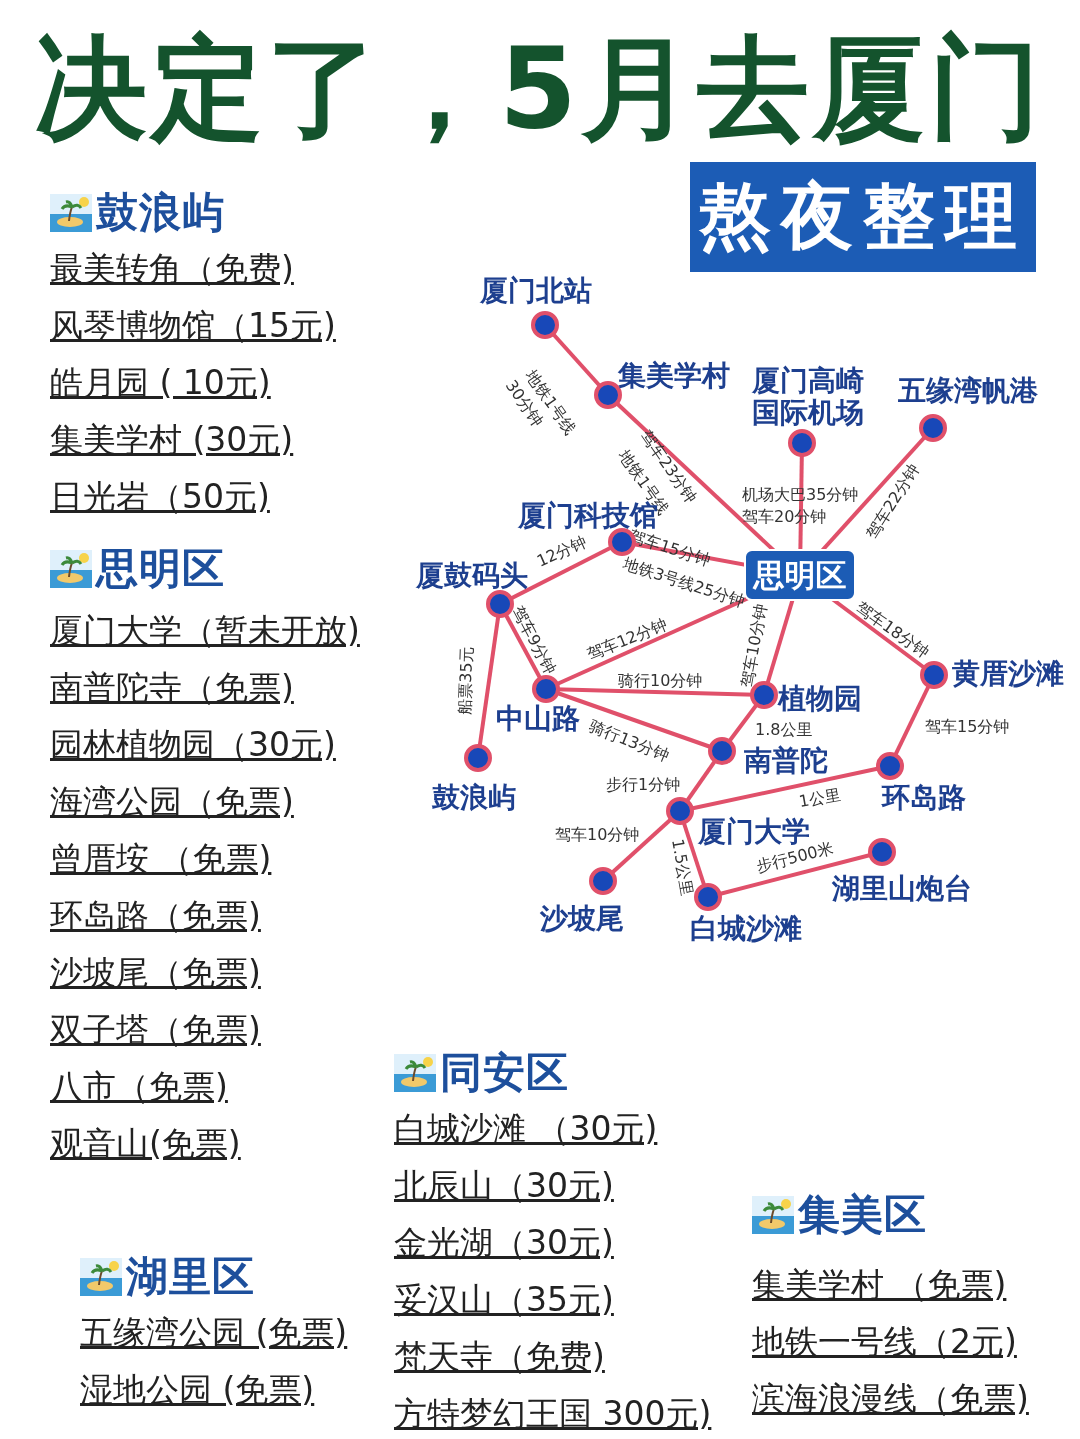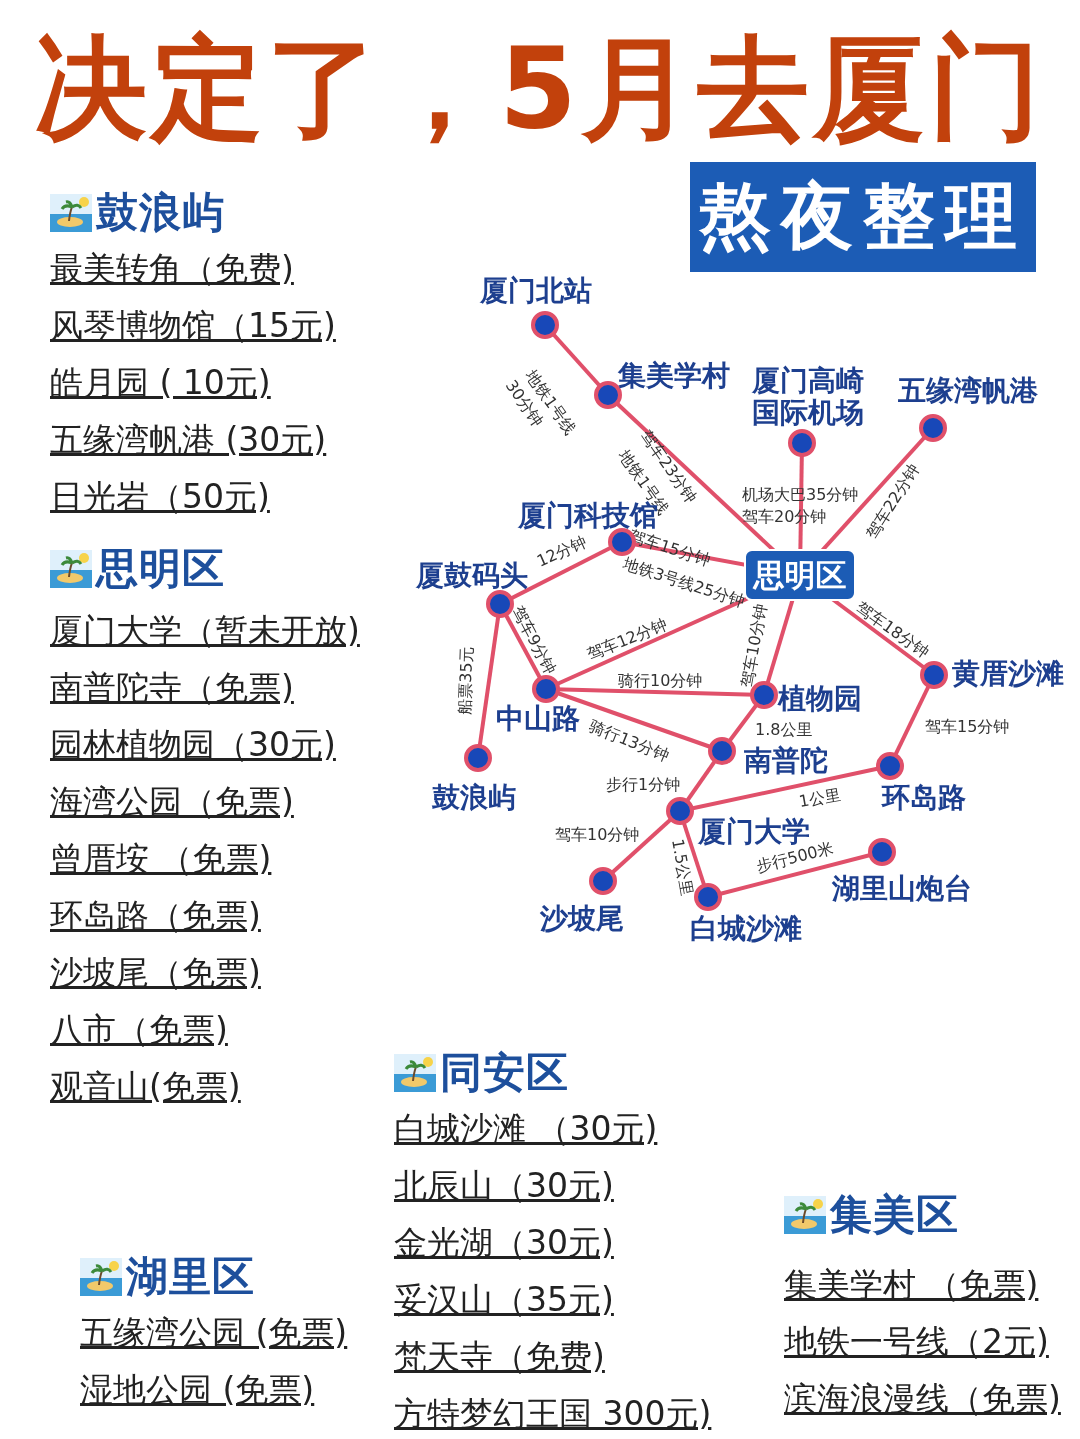--- a/index.html
+++ b/index.html
@@ -1,19 +1,19 @@
 <!DOCTYPE html>
 <html><head>
 <meta charset="utf-8">
 <style>
   html, body { margin: 0; padding: 0; background: #ffffff; }
   body { width: 1080px; height: 1439px; position: relative; overflow: hidden;
          font-family: "DejaVu Sans", "Liberation Sans", sans-serif; color: #222; }
   .title { position: absolute; left: 0; top: 18px; width: 1080px; text-align: center;
-           font-size: 112px; font-weight: bold; letter-spacing: 4px; color: #c2410c; line-height: 140px; }
+           font-size: 112px; font-weight: bold; letter-spacing: 4px; color: #14532d; line-height: 140px; }
   .badge { position: absolute; left: 690px; top: 162px; width: 346px; height: 110px;
            background: #1c5cb5; color: #fff; font-size: 72px; font-weight: bold;
            display: flex; align-items: center; justify-content: center; letter-spacing: 10px; }
   .section { position: absolute; }
   .sec-head { display: flex; align-items: center; height: 54px; }
   .island { width: 42px; height: 38px; margin-right: 4px; position: relative; flex: none; }
   .sec-title { font-size: 42px; font-weight: bold; color: #1d4f9c; letter-spacing: 1px; }
   .items { list-style: none; margin: 0; padding: 0; }
   .items li { font-size: 33px; color: #222; height: 57px; line-height: 57px; white-space: nowrap; text-decoration: underline; }
   #map { position: absolute; left: 400px; top: 270px; }
@@ -35,21 +35,21 @@
           <ellipse cx="20" cy="28" rx="13" ry="5" fill="#f2c96a"></ellipse>
           <path d="M19 27 Q20 18 22 13" stroke="#6b4a2a" stroke-width="2" fill="none"></path>
           <path d="M22 13 Q15 10 12 15 M22 13 Q28 9 31 14 M22 13 Q20 7 16 8" stroke="#3c8a3a" stroke-width="3" fill="none"></path>
         </svg></div>
     <div class="sec-title">鼓浪屿</div>
   </div>
   <ul class="items">
       <li>最美转角（免费)</li>
       <li>风琴博物馆（15元)</li>
       <li>皓月园 ( 10元)</li>
-      <li>五缘湾帆港 (30元)</li>
+      <li>集美学村 (30元)</li>
       <li>日光岩（50元)</li>
     </ul>
 </div>
 
 <div class="section" style="left:50px; top:542px;">
   <div class="sec-head">
     <div class="island"><svg width="42" height="38" viewBox="0 0 42 38">
           <rect x="0" y="0" width="42" height="38" fill="#dff0fb"></rect>
           <rect x="0" y="20" width="42" height="18" fill="#3b9bd6"></rect>
           <circle cx="34" cy="8" r="5" fill="#f7d34a"></circle>
@@ -60,20 +60,21 @@
     <div class="sec-title">思明区</div>
   </div>
   <ul class="items" style="margin-top:6px;">
       <li>厦门大学（暂未开放)</li>
       <li>南普陀寺（免票)</li>
       <li>园林植物园（30元)</li>
       <li>海湾公园（免票)</li>
       <li>曾厝垵 （免票)</li>
       <li>环岛路（免票)</li>
       <li>沙坡尾（免票)</li>
+      <li>双子塔（免票)</li>
       <li>八市（免票)</li>
       <li>观音山(免票)</li>
     </ul>
 </div>
 
 <div class="section" style="left:50px; top:1250px;margin-left:30px;">
   <div class="sec-head">
     <div class="island"><svg width="42" height="38" viewBox="0 0 42 38">
           <rect x="0" y="0" width="42" height="38" fill="#dff0fb"></rect>
           <rect x="0" y="20" width="42" height="18" fill="#3b9bd6"></rect>
@@ -105,21 +106,21 @@
   <ul class="items">
       <li>白城沙滩 （30元)</li>
       <li>北辰山（30元)</li>
       <li>金光湖（30元)</li>
       <li>妥汉山（35元)</li>
       <li>梵天寺（免费)</li>
       <li>方特梦幻王国 300元)</li>
     </ul>
 </div>
 
-<div class="section" style="left:784px; top:1188px;">
+<div class="section" style="left:752px; top:1188px;">
   <div class="sec-head">
     <div class="island"><svg width="42" height="38" viewBox="0 0 42 38">
           <rect x="0" y="0" width="42" height="38" fill="#dff0fb"></rect>
           <rect x="0" y="20" width="42" height="18" fill="#3b9bd6"></rect>
           <circle cx="34" cy="8" r="5" fill="#f7d34a"></circle>
           <ellipse cx="20" cy="28" rx="13" ry="5" fill="#f2c96a"></ellipse>
           <path d="M19 27 Q20 18 22 13" stroke="#6b4a2a" stroke-width="2" fill="none"></path>
           <path d="M22 13 Q15 10 12 15 M22 13 Q28 9 31 14 M22 13 Q20 7 16 8" stroke="#3c8a3a" stroke-width="3" fill="none"></path>
         </svg></div>
     <div class="sec-title">集美区</div>

